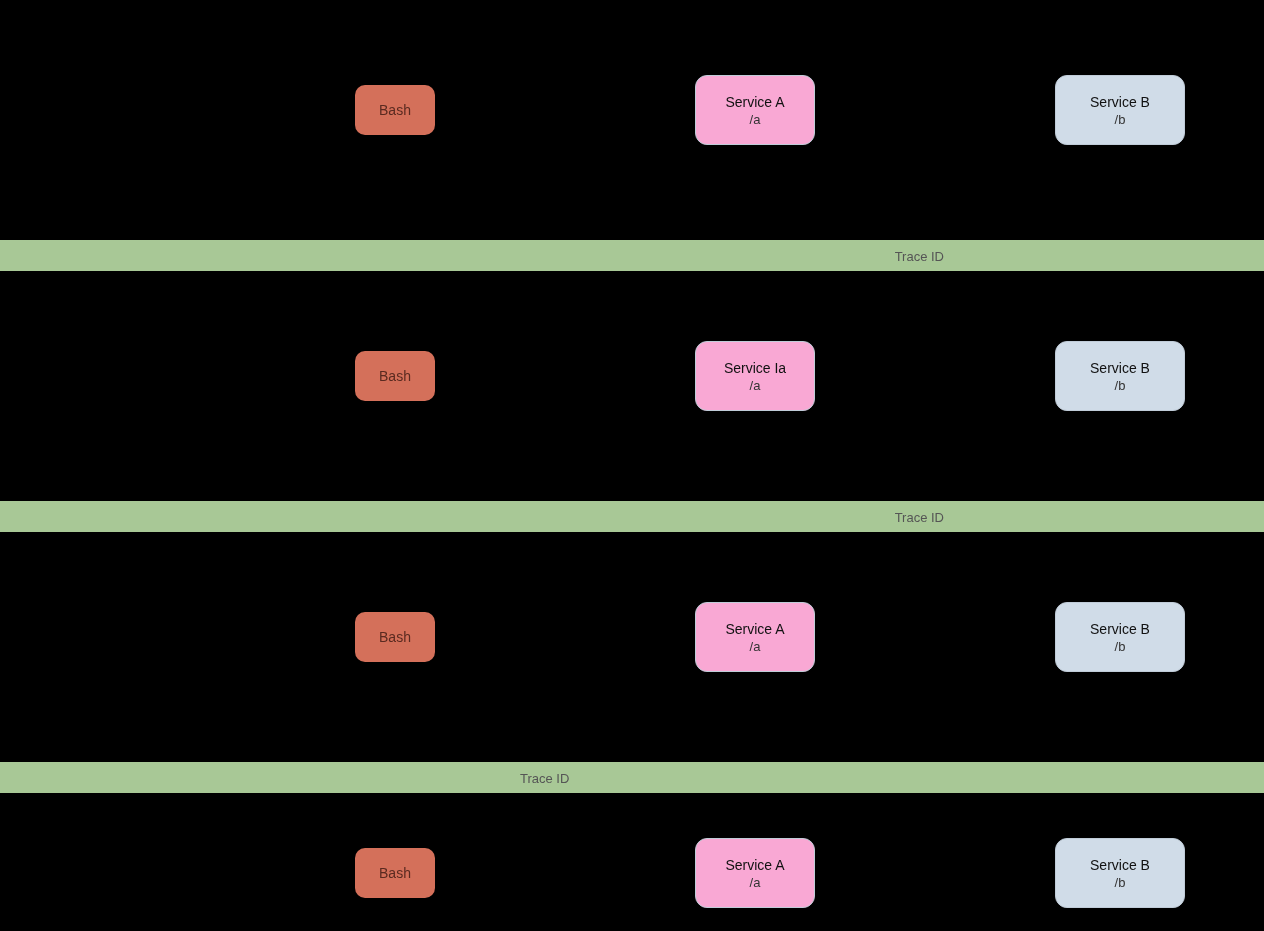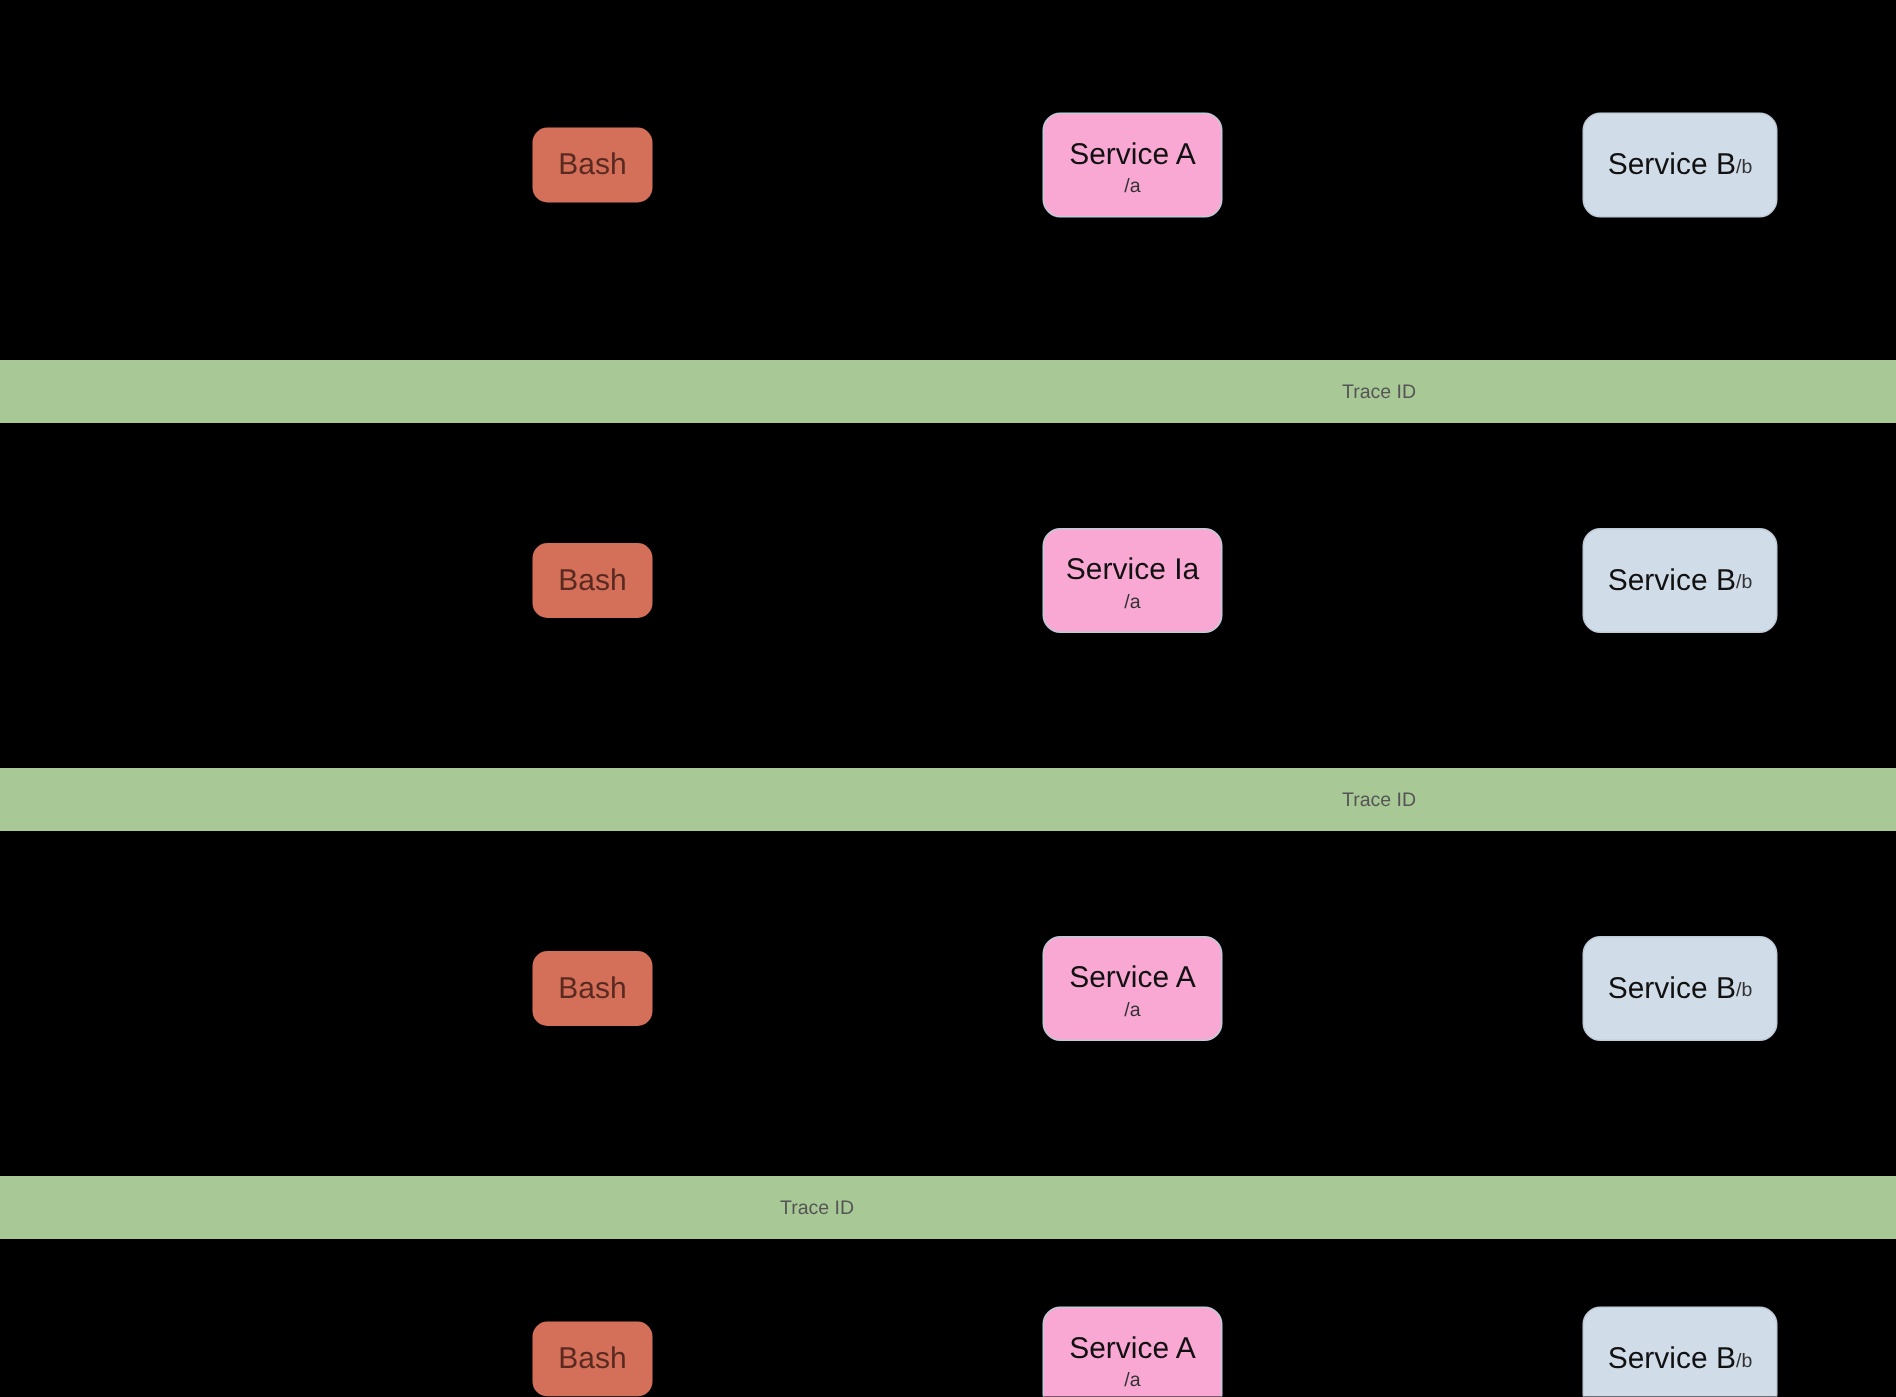--- a/index.html
+++ b/index.html
@@ -13,21 +13,21 @@
       position: relative;
     }
 
     .section-black {
       background: #000;
       width: 100%;
     }
 
     .divider {
       width: 100%;
-      height: 42px;
+      height: 31px;
       background: #a8c896;
       position: relative;
       display: flex;
       align-items: center;
     }
 
     .trace-id-label {
       position: absolute;
       right: 320px;
       top: 50%;
@@ -85,33 +85,33 @@
       left: 695px;
       border: 1px solid #c0ccd8;
     }
 
     .service-b-node {
       background: #d0dce8;
       border-radius: 12px;
       width: 130px;
       height: 70px;
       display: flex;
-      flex-direction: row;
+      flex-direction: column;
       align-items: center;
       justify-content: center;
       font-size: 14px;
       font-weight: 400;
       color: #111;
       position: absolute;
       left: 1055px;
       border: 1px solid #c0ccd8;
     }
 
     .node-label {
-      font-size: 20px;
+      font-size: 14px;
       line-height: 1.3;
     }
 
     .node-sub {
       font-size: 13px;
       color: #333;
       text-align: center;
     }
 
     

